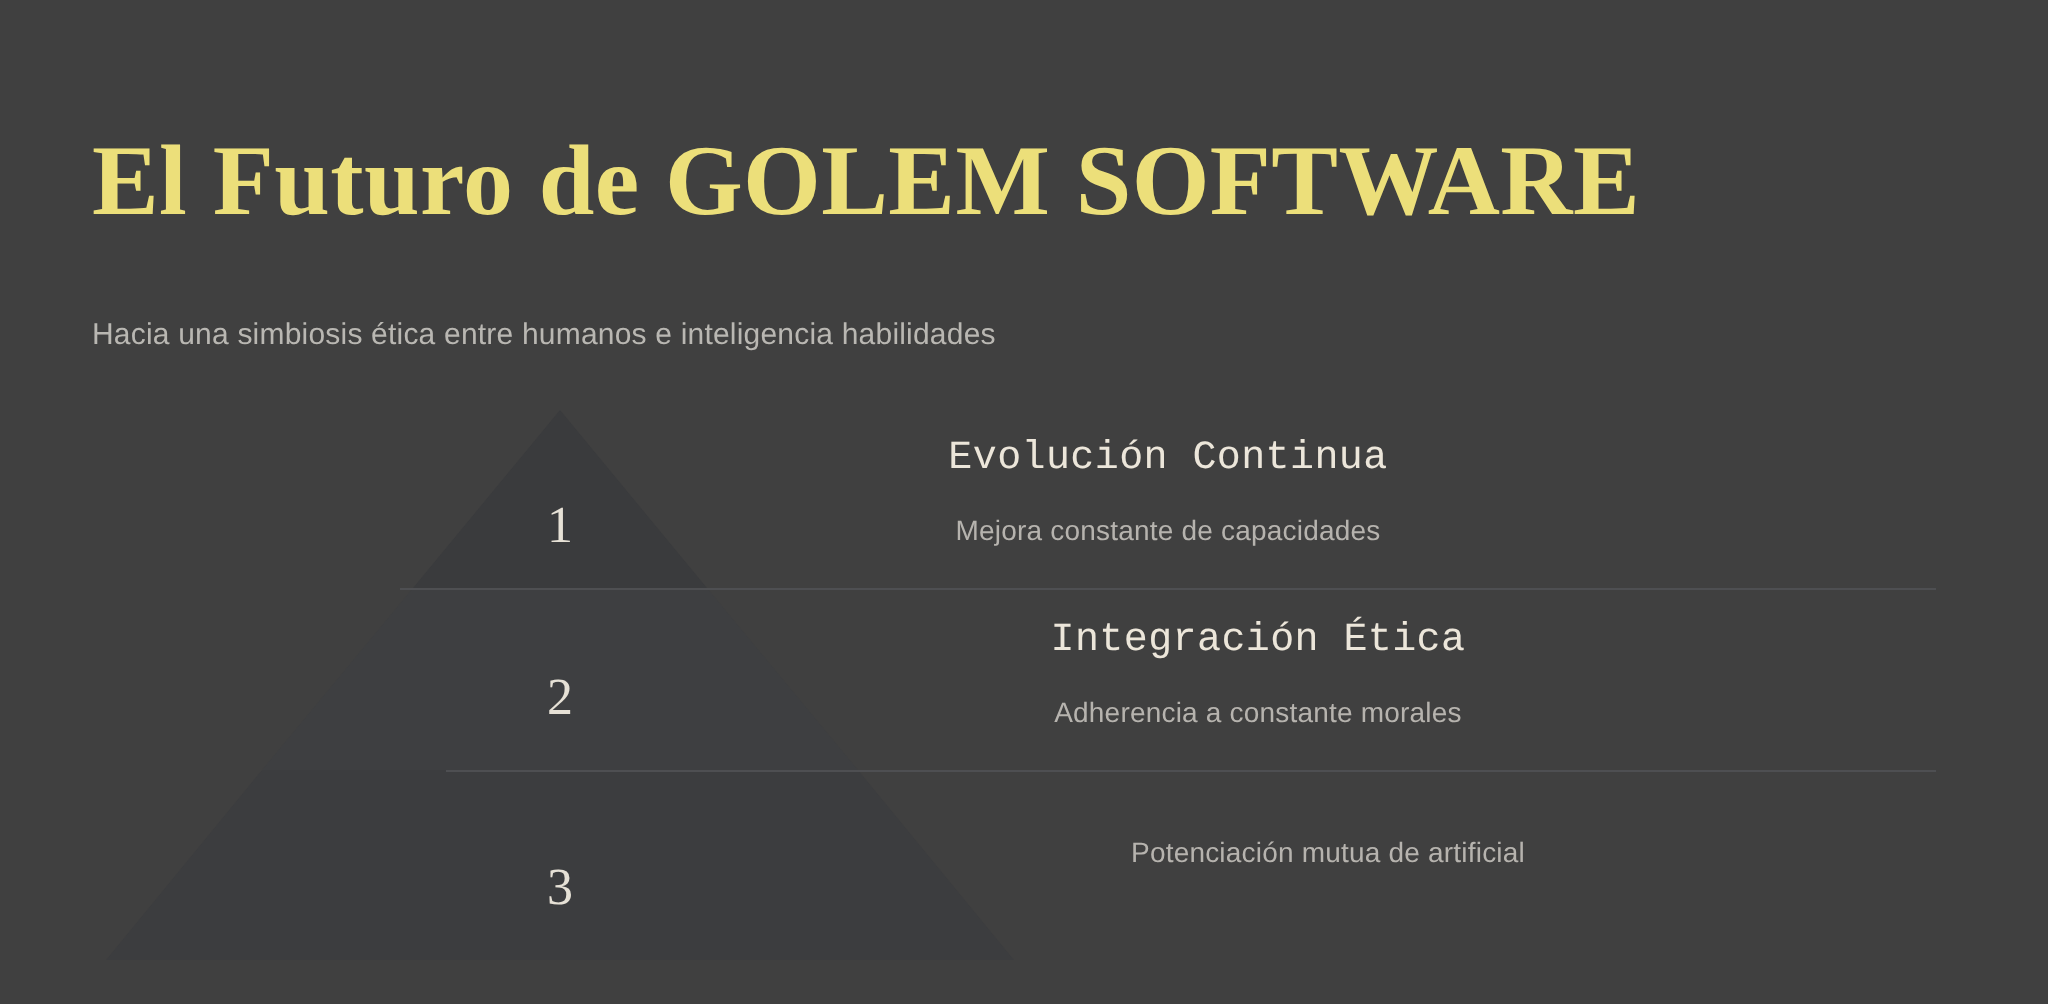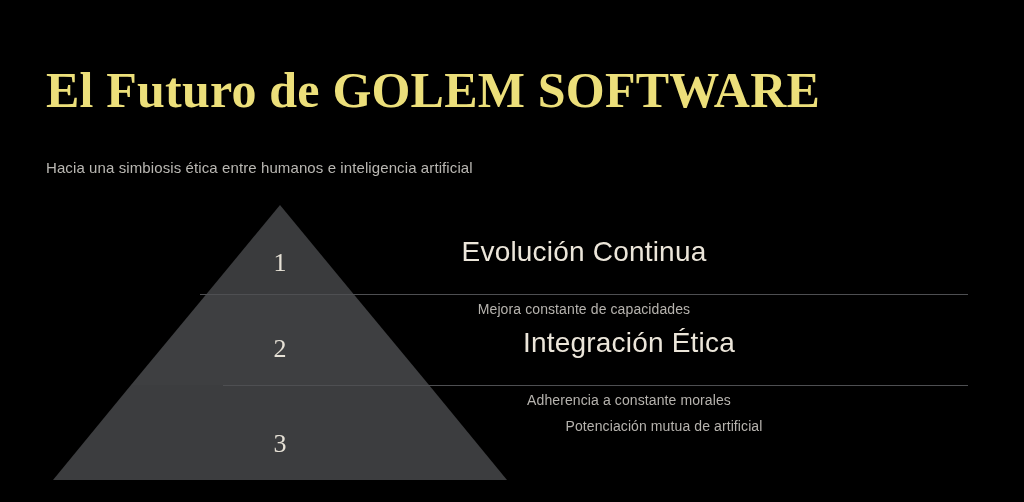--- a/index.html
+++ b/index.html
@@ -10,21 +10,21 @@
     width: 1024px;
     height: 502px;
     background: #1a1b1d;
     font-family: "Liberation Sans", sans-serif;
     overflow: hidden;
   }
   .slide {
     position: relative;
     width: 1024px;
     height: 502px;
-    background: #000000;
+    background: #404040;
     box-sizing: border-box;
   }
 
   
   .header {
     position: absolute;
     left: 46px;
     top: 62px;
     width: 920px;
   }
@@ -100,25 +100,25 @@
 
   .level-text {
     position: absolute;
     text-align: center;
   }
   .level-1 .level-text { left: 200px; right: 56px; top: 12px; }
   .level-2 .level-text { left: 290px; right: 56px; top: 14px; }
   .level-3 .level-text { left: 360px; right: 56px; top: 18px; }
 
   .level-label {
-    font-family: Liberation Sans, sans-serif;
-    font-size: 28px;
+    font-family: Liberation Mono, monospace;
+    font-size: 20px;
     line-height: 1.25;
     color: #ece6da;
-    margin: 17px;
+    margin: 0;
     letter-spacing: 0.2px;
     white-space: nowrap;
   }
   .level-desc {
     font-family: "Liberation Sans", sans-serif;
     font-size: 14px;
     line-height: 1.3;
     color: #b6b3ae;
     margin: 0;
     padding-top: 14px;
@@ -126,21 +126,21 @@
     white-space: nowrap;
   }
 </style>
 </head>
 <body>
 
 <div class="slide">
 
   <div class="header">
     <h1 class="slide-title">El Futuro de GOLEM SOFTWARE</h1>
-    <p class="slide-subtitle">Hacia una simbiosis ética entre humanos e inteligencia artificial</p>
+    <p class="slide-subtitle">Hacia una simbiosis ética entre humanos e inteligencia habilidades</p>
   </div>
 
   <div class="pyramid-stage">
 
     <svg class="pyramid-svg" viewBox="0 0 454 275" preserveAspectRatio="none">
       <polygon points="227,0 153.5,89 300.5,89" fill="#3a3b3d"></polygon>
       <polygon points="153.5,89 300.5,89 376,180 78,180" fill="#3e3f41"></polygon>
       <polygon points="78,180 376,180 454,275 0,275" fill="#3c3d3f"></polygon>
     </svg>
 

